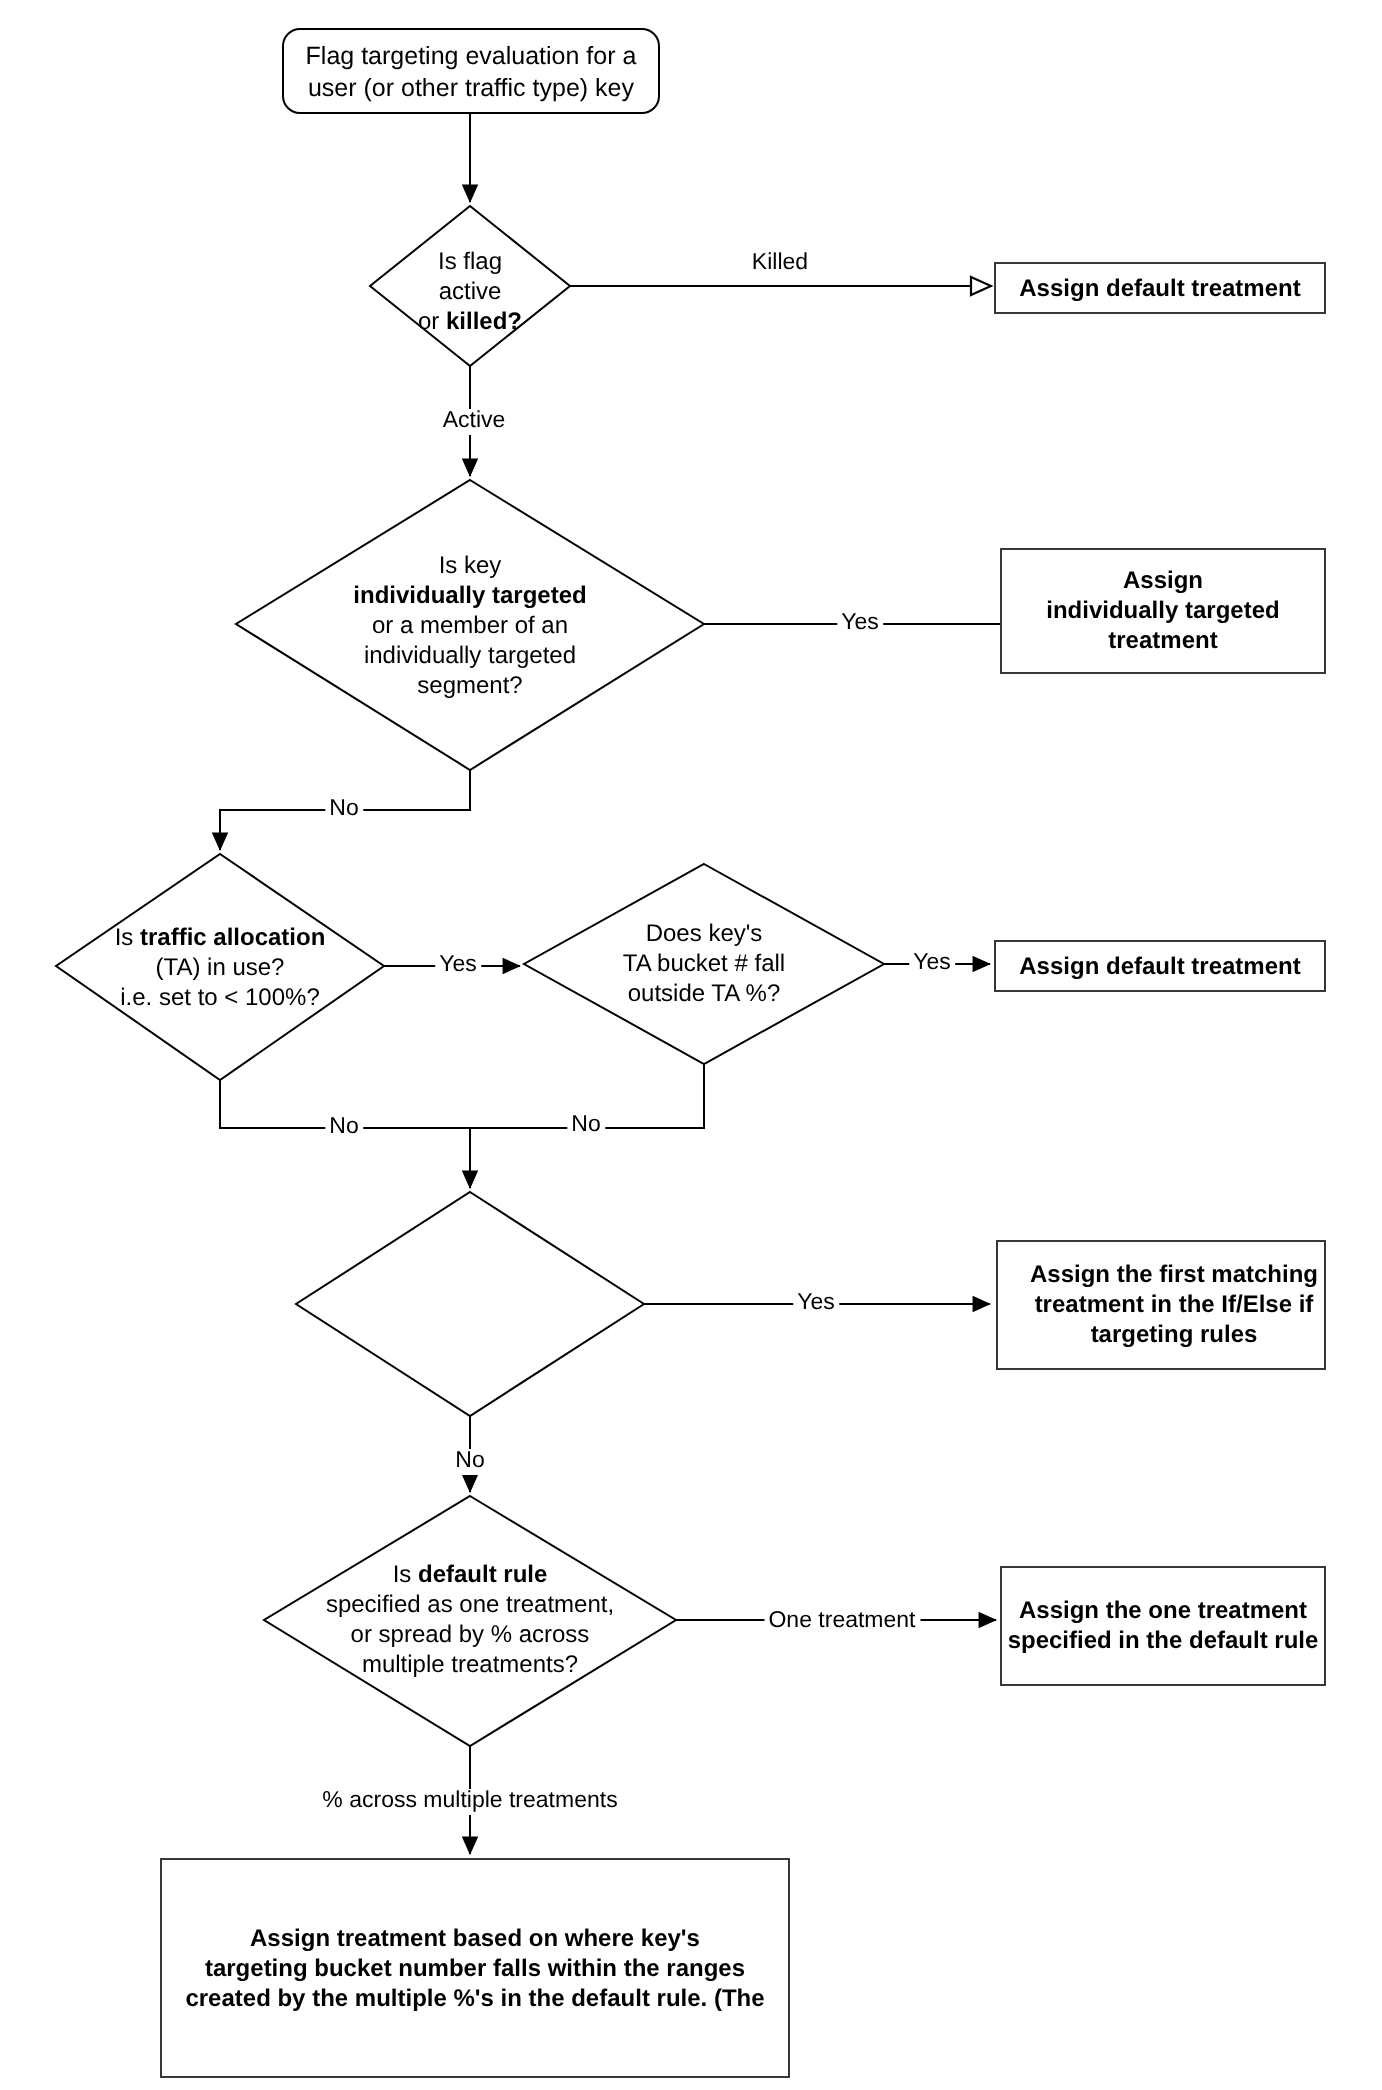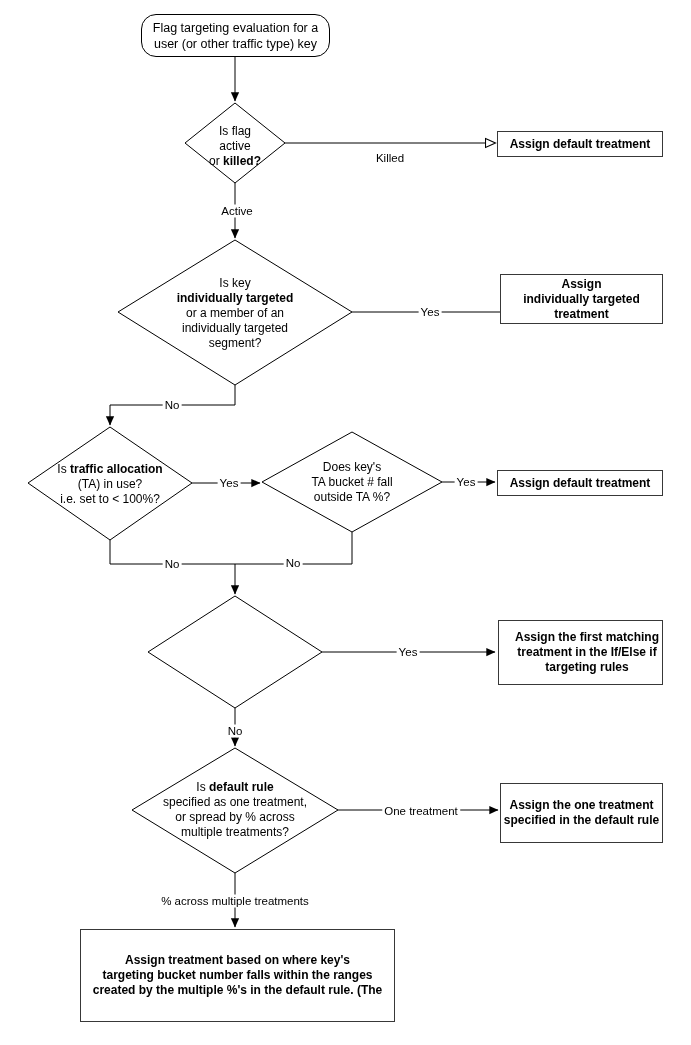--- a/index.html
+++ b/index.html
@@ -46,21 +46,21 @@
     <path d="M235,873 L235,927" fill="none" stroke="#000" marker-end="url(#arrSolid)"></path>
 
     <polygon points="235,103 285,143 235,183 185,143" fill="#fff" stroke="#000"></polygon>
     <polygon points="235,240 352,312 235,385 118,312" fill="#fff" stroke="#000"></polygon>
     <polygon points="110,427 192,483 110,540 28,483" fill="#fff" stroke="#000"></polygon>
     <polygon points="352,432 442,482 352,532 262,482" fill="#fff" stroke="#000"></polygon>
     <polygon points="235,596 322,652 235,708 148,652" fill="#fff" stroke="#000"></polygon>
     <polygon points="235,748 338,810 235,873 132,810" fill="#fff" stroke="#000"></polygon>
   </svg>
 
-  <div class="node terminator" style="left:141px; top:14px; width:189px; height:43px;border-radius:15px;">
+  <div class="node terminator" style="left:141px; top:14px; width:189px; height:43px;">
     <div>
       <div>Flag targeting evaluation for a</div>
       <div>user (or other traffic type) key</div>
     </div>
   </div>
 
   <div class="label center diamond-label" style="left:235px; top:146px;">
     <div>Is flag</div>
     <div>active</div>
     <div><span>or </span><b>killed?</b></div>
@@ -91,21 +91,21 @@
     <div><span>Is </span><b>default rule</b></div>
     <div>specified as one treatment,</div>
     <div>or spread by % across</div>
     <div>multiple treatments?</div>
   </div>
 
   <div class="node action" style="left:497px; top:131px; width:166px; height:26px;">
     <div>Assign default treatment</div>
   </div>
 
-  <div class="node action" style="left:500px; top:274px; width:163px; height:50px;">
+  <div class="node action" style="left:500px; top:274px; width:163px; height:63px;">
     <div>
       <div>Assign</div>
       <div>individually targeted</div>
       <div>treatment</div>
     </div>
   </div>
 
   <div class="node action" style="left:497px; top:470px; width:166px; height:26px;">
     <div>Assign default treatment</div>
   </div>
@@ -118,29 +118,29 @@
     </div>
   </div>
 
   <div class="node action" style="left:500px; top:783px; width:163px; height:60px;text-align:center;">
     <div>
       <div>Assign the one treatment</div>
       <div>specified in the default rule</div>
     </div>
   </div>
 
-  <div class="node action" style="left:80px; top:929px; width:315px; height:93px;">
+  <div class="node action" style="left:80px; top:929px; width:315px; height:110px;">
     <div>
       <div>Assign treatment based on where key's</div>
       <div>targeting bucket number falls within the ranges</div>
       <div>created by the multiple %'s in the default rule. (The</div>
     </div>
   </div>
 
-  <div class="label center edge-label" style="left:390px; top:132px;margin-top:26px;">Killed</div>
+  <div class="label center edge-label" style="left:390px; top:132px;">Killed</div>
   <div class="label center edge-label" style="left:237px; top:211px;">Active</div>
   <div class="label center edge-label" style="left:430px; top:312px;">Yes</div>
   <div class="label center edge-label" style="left:172px; top:405px;">No</div>
   <div class="label center edge-label" style="left:229px; top:483px;">Yes</div>
   <div class="label center edge-label" style="left:466px; top:482px;">Yes</div>
   <div class="label center edge-label" style="left:172px; top:564px;">No</div>
   <div class="label center edge-label" style="left:293px; top:563px;">No</div>
   <div class="label center edge-label" style="left:408px; top:652px;">Yes</div>
   <div class="label center edge-label" style="left:235px; top:731px;">No</div>
   <div class="label center edge-label" style="left:421px; top:811px;">One treatment</div>

